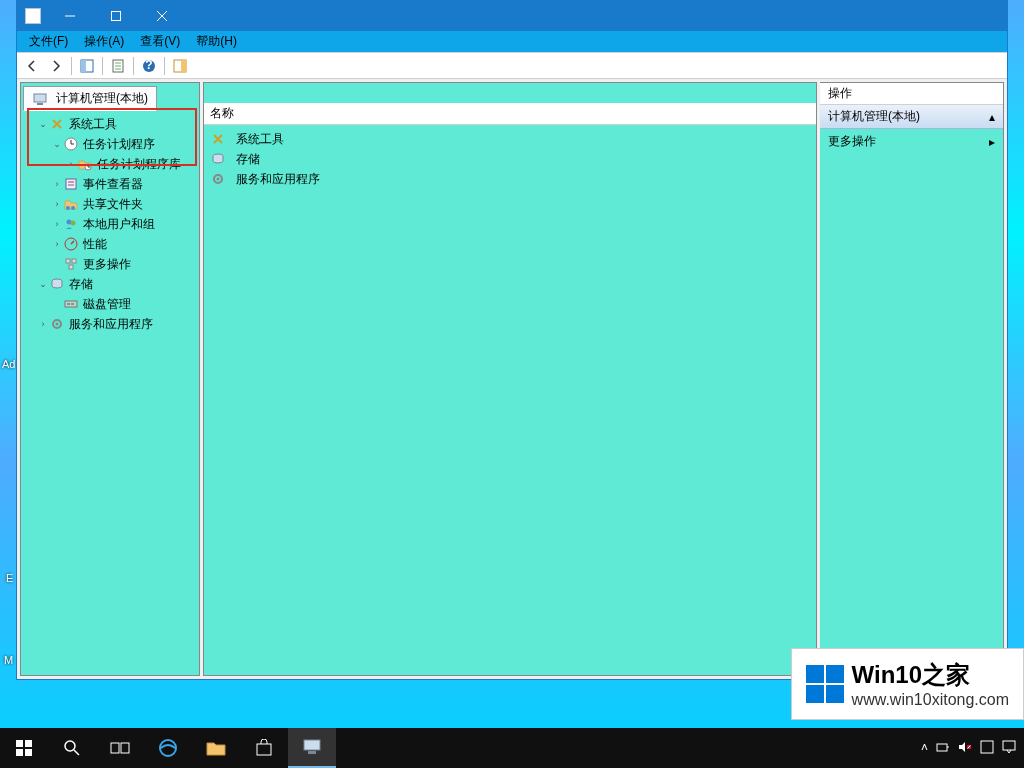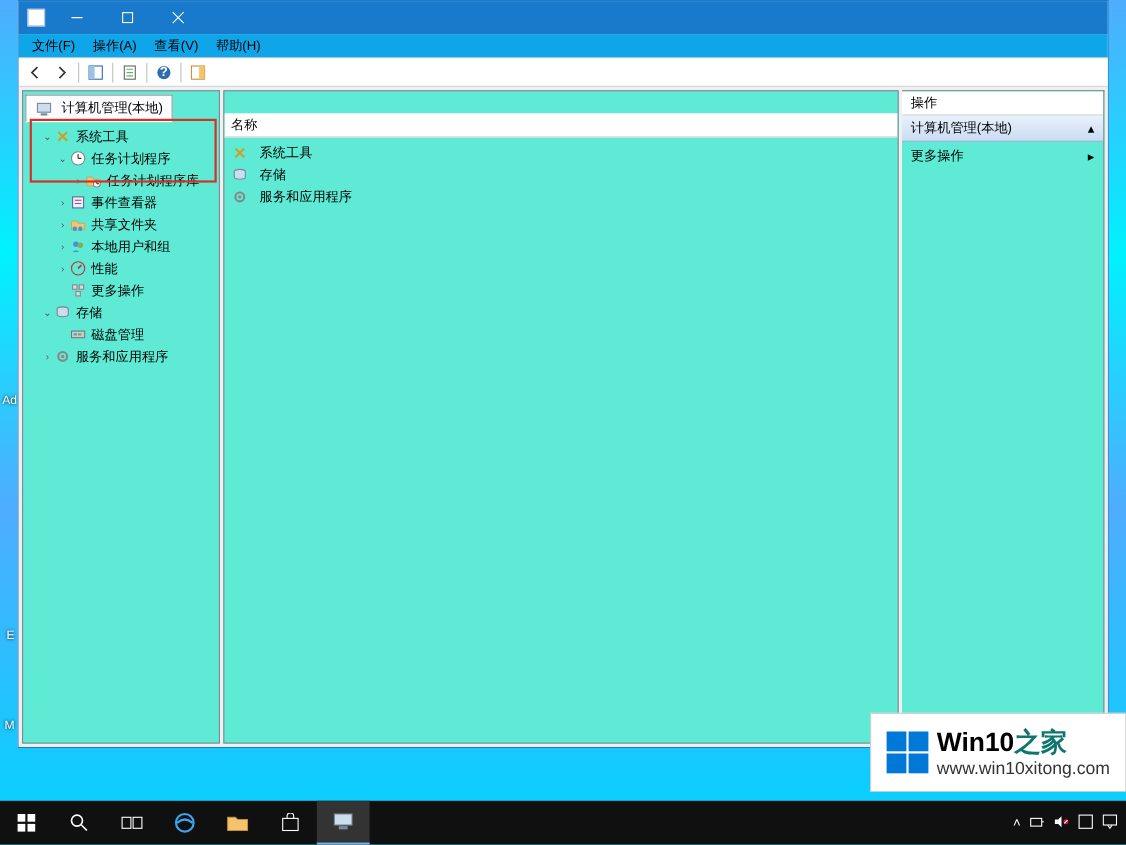--- a/index.html
+++ b/index.html
@@ -338,21 +338,21 @@
 </div>
 
 <div class="watermark">
   <div class="winlogo">
       <span></span>
       <span></span>
       <span></span>
       <span></span>
     </div>
   <div>
-    <div><span class="big">Win10</span><span class="zhi" style="color:#0f766e">之家</span></div>
+    <div><span class="big">Win10</span><span class="zhi" style="color:#000000">之家</span></div>
     <div class="url">www.win10xitong.com</div>
   </div>
 </div>
 
 <div class="taskbar">
   <div class="tb">
       <svg width="18" height="18" viewBox="0 0 18 18">
         <rect x="1" y="1" width="7" height="7" fill="#fff"></rect>
         <rect x="10" y="1" width="7" height="7" fill="#fff"></rect>
         <rect x="1" y="10" width="7" height="7" fill="#fff"></rect>

